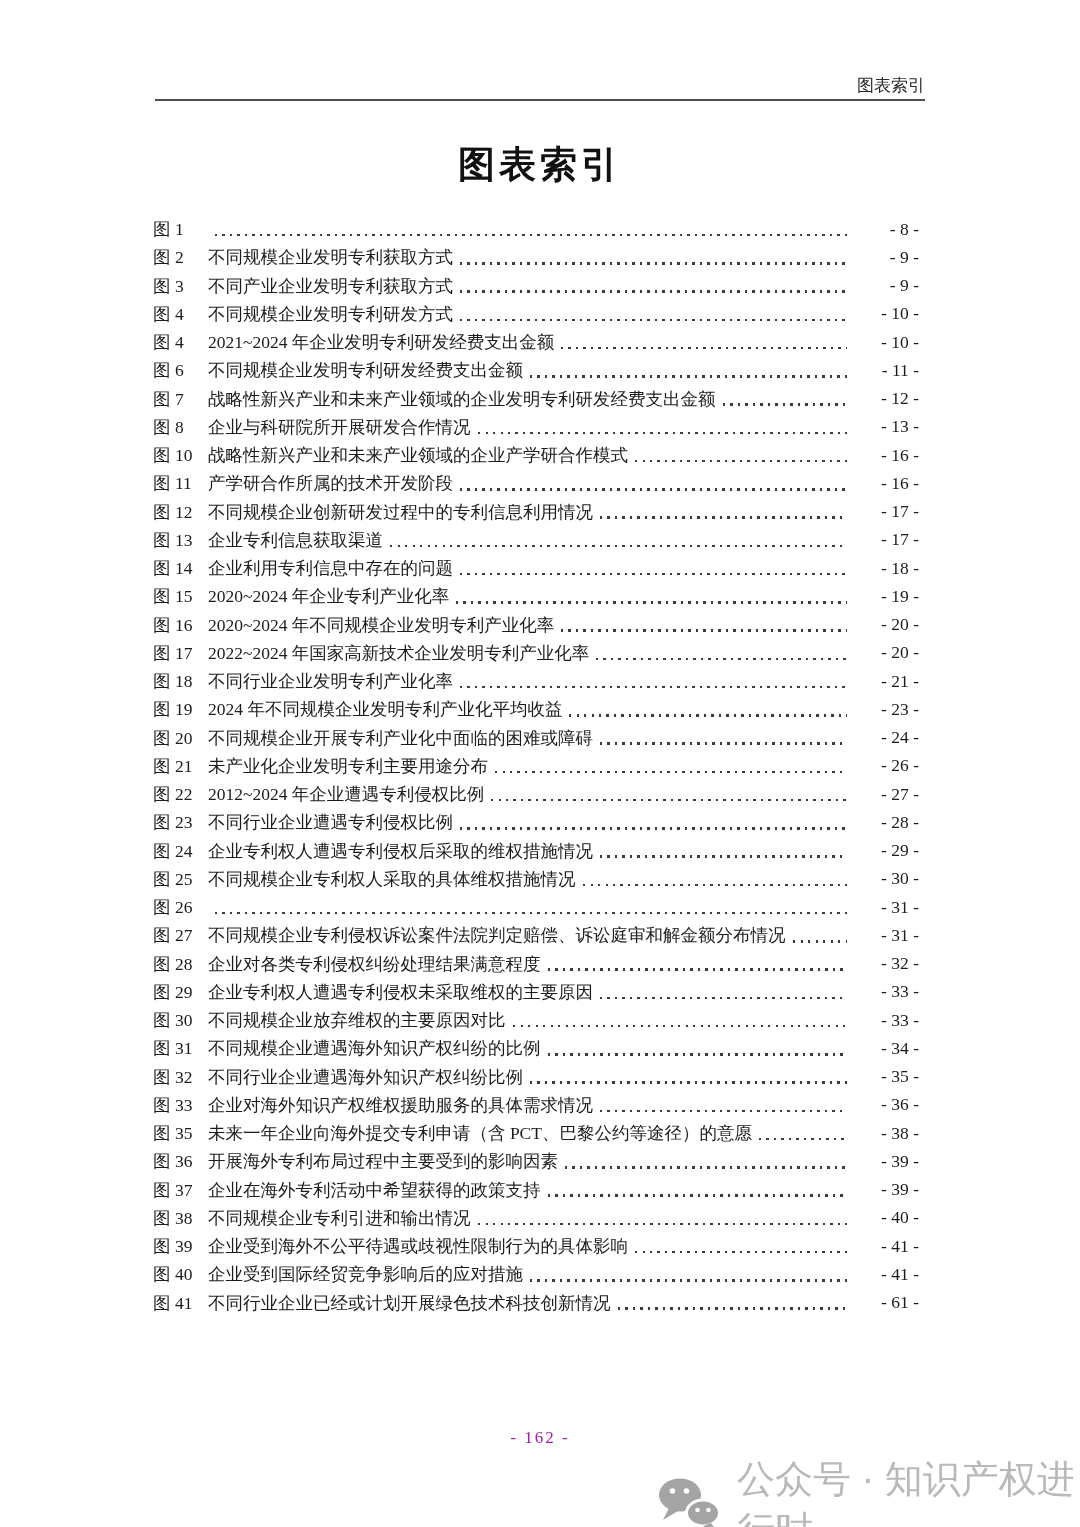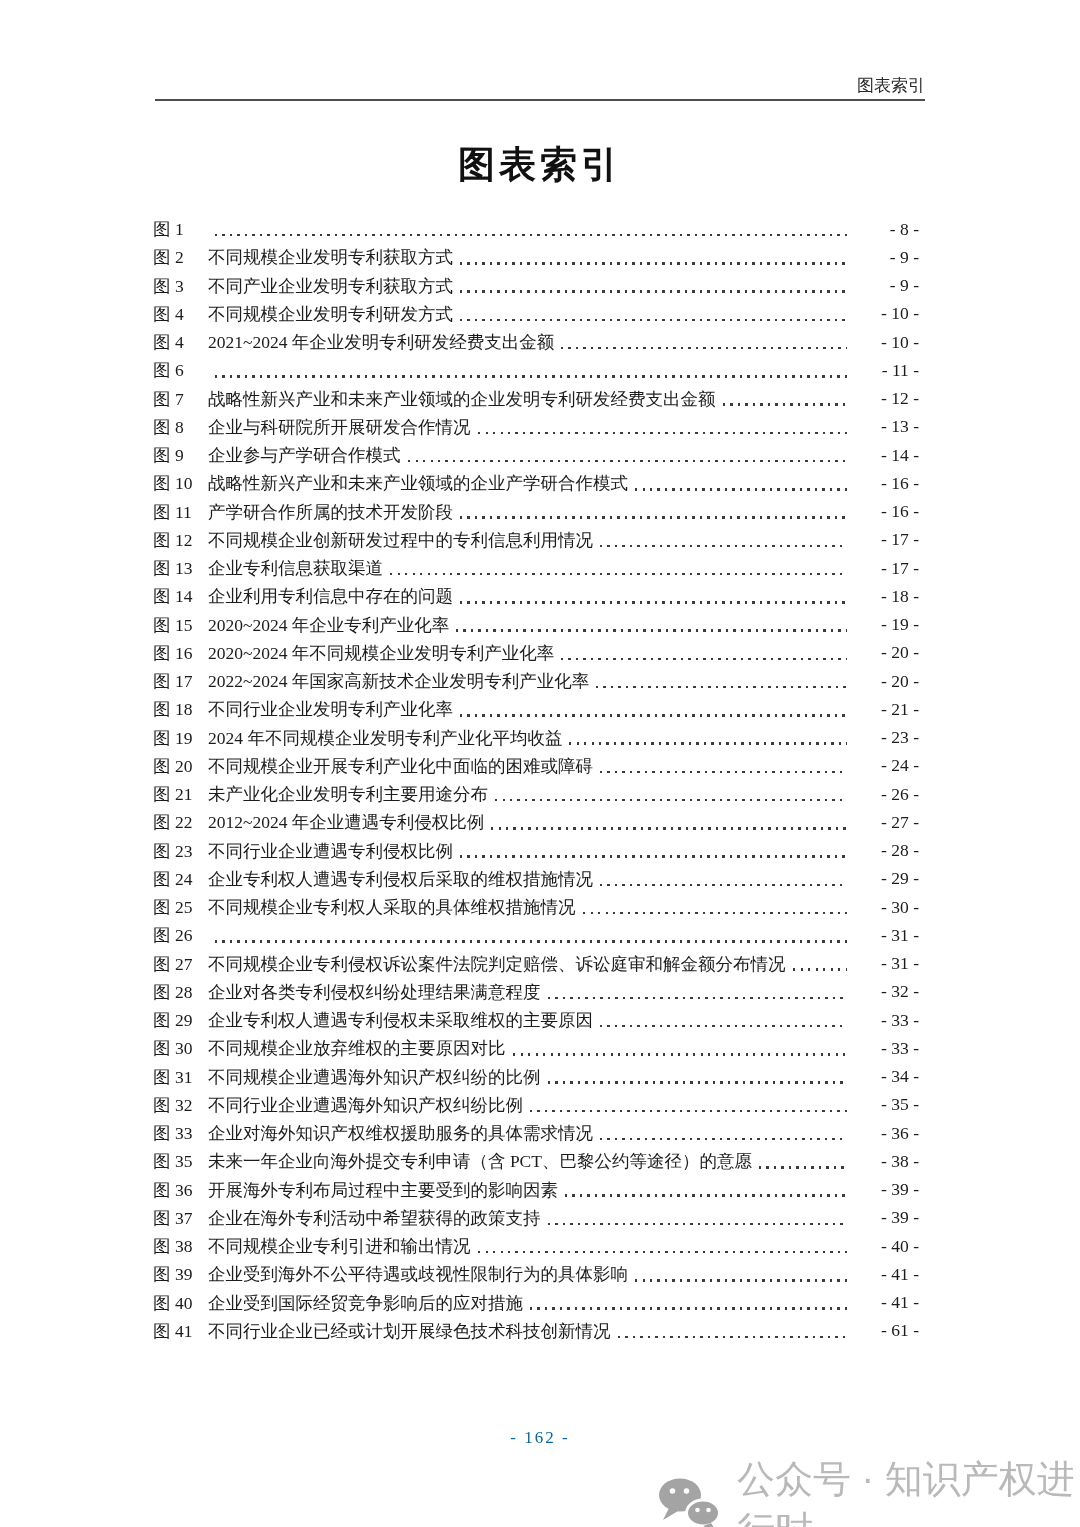--- a/index.html
+++ b/index.html
@@ -35,21 +35,21 @@
   .toc-title { flex:0 0 auto; }
   .toc-leader {
     flex:1 1 auto; height:2.4px; min-width:12px;
     margin:0 8px 0 7px;
     align-self:flex-end; margin-bottom:7px;
     background-image:repeating-linear-gradient(to right,#3c3c3c 0 2.4px,transparent 2.4px 7.5px);
   }
   .toc-page { flex:0 0 64px; text-align:right; }
   .page-footer {
     position:absolute; top:1428px; left:155px; width:770px;
-    text-align:center; font-size:17px; letter-spacing:2px; color:#0369a1;
+    text-align:center; font-size:17px; letter-spacing:2px; color:#a21caf;
   }
   .watermark {
     position:absolute; top:1454px; left:656px;
     display:flex; align-items:center; gap:13px;
     color:#b9b9b9; font-size:38px;
     font-family:"Liberation Sans","DejaVu Sans",sans-serif;
   }
   .wechat-icon { width:68px; height:58px; flex:0 0 auto; }
 </style>
 </head>
@@ -91,44 +91,39 @@
 
     <div class="toc-row">
       <span class="toc-label">图 4</span>
       <span class="toc-title">2021~2024 年企业发明专利研发经费支出金额</span>
       <span class="toc-leader"></span>
       <span class="toc-page">- 10 -</span>
     </div>
 
     <div class="toc-row">
       <span class="toc-label">图 6</span>
+      <span class="toc-title">不同规模企业发明专利研发经费支出金额</span>
       <span class="toc-leader"></span>
       <span class="toc-page">- 11 -</span>
     </div>
 
     <div class="toc-row">
       <span class="toc-label">图 7</span>
       <span class="toc-title">战略性新兴产业和未来产业领域的企业发明专利研发经费支出金额</span>
       <span class="toc-leader"></span>
       <span class="toc-page">- 12 -</span>
     </div>
 
     <div class="toc-row">
       <span class="toc-label">图 8</span>
       <span class="toc-title">企业与科研院所开展研发合作情况</span>
       <span class="toc-leader"></span>
       <span class="toc-page">- 13 -</span>
     </div>
 
-    <div class="toc-row">
-      <span class="toc-label">图 9</span>
-      <span class="toc-title">企业参与产学研合作模式</span>
-      <span class="toc-leader"></span>
-      <span class="toc-page">- 14 -</span>
-    </div>
 
     <div class="toc-row">
       <span class="toc-label">图 10</span>
       <span class="toc-title">战略性新兴产业和未来产业领域的企业产学研合作模式</span>
       <span class="toc-leader"></span>
       <span class="toc-page">- 16 -</span>
     </div>
 
     <div class="toc-row">
       <span class="toc-label">图 11</span>

